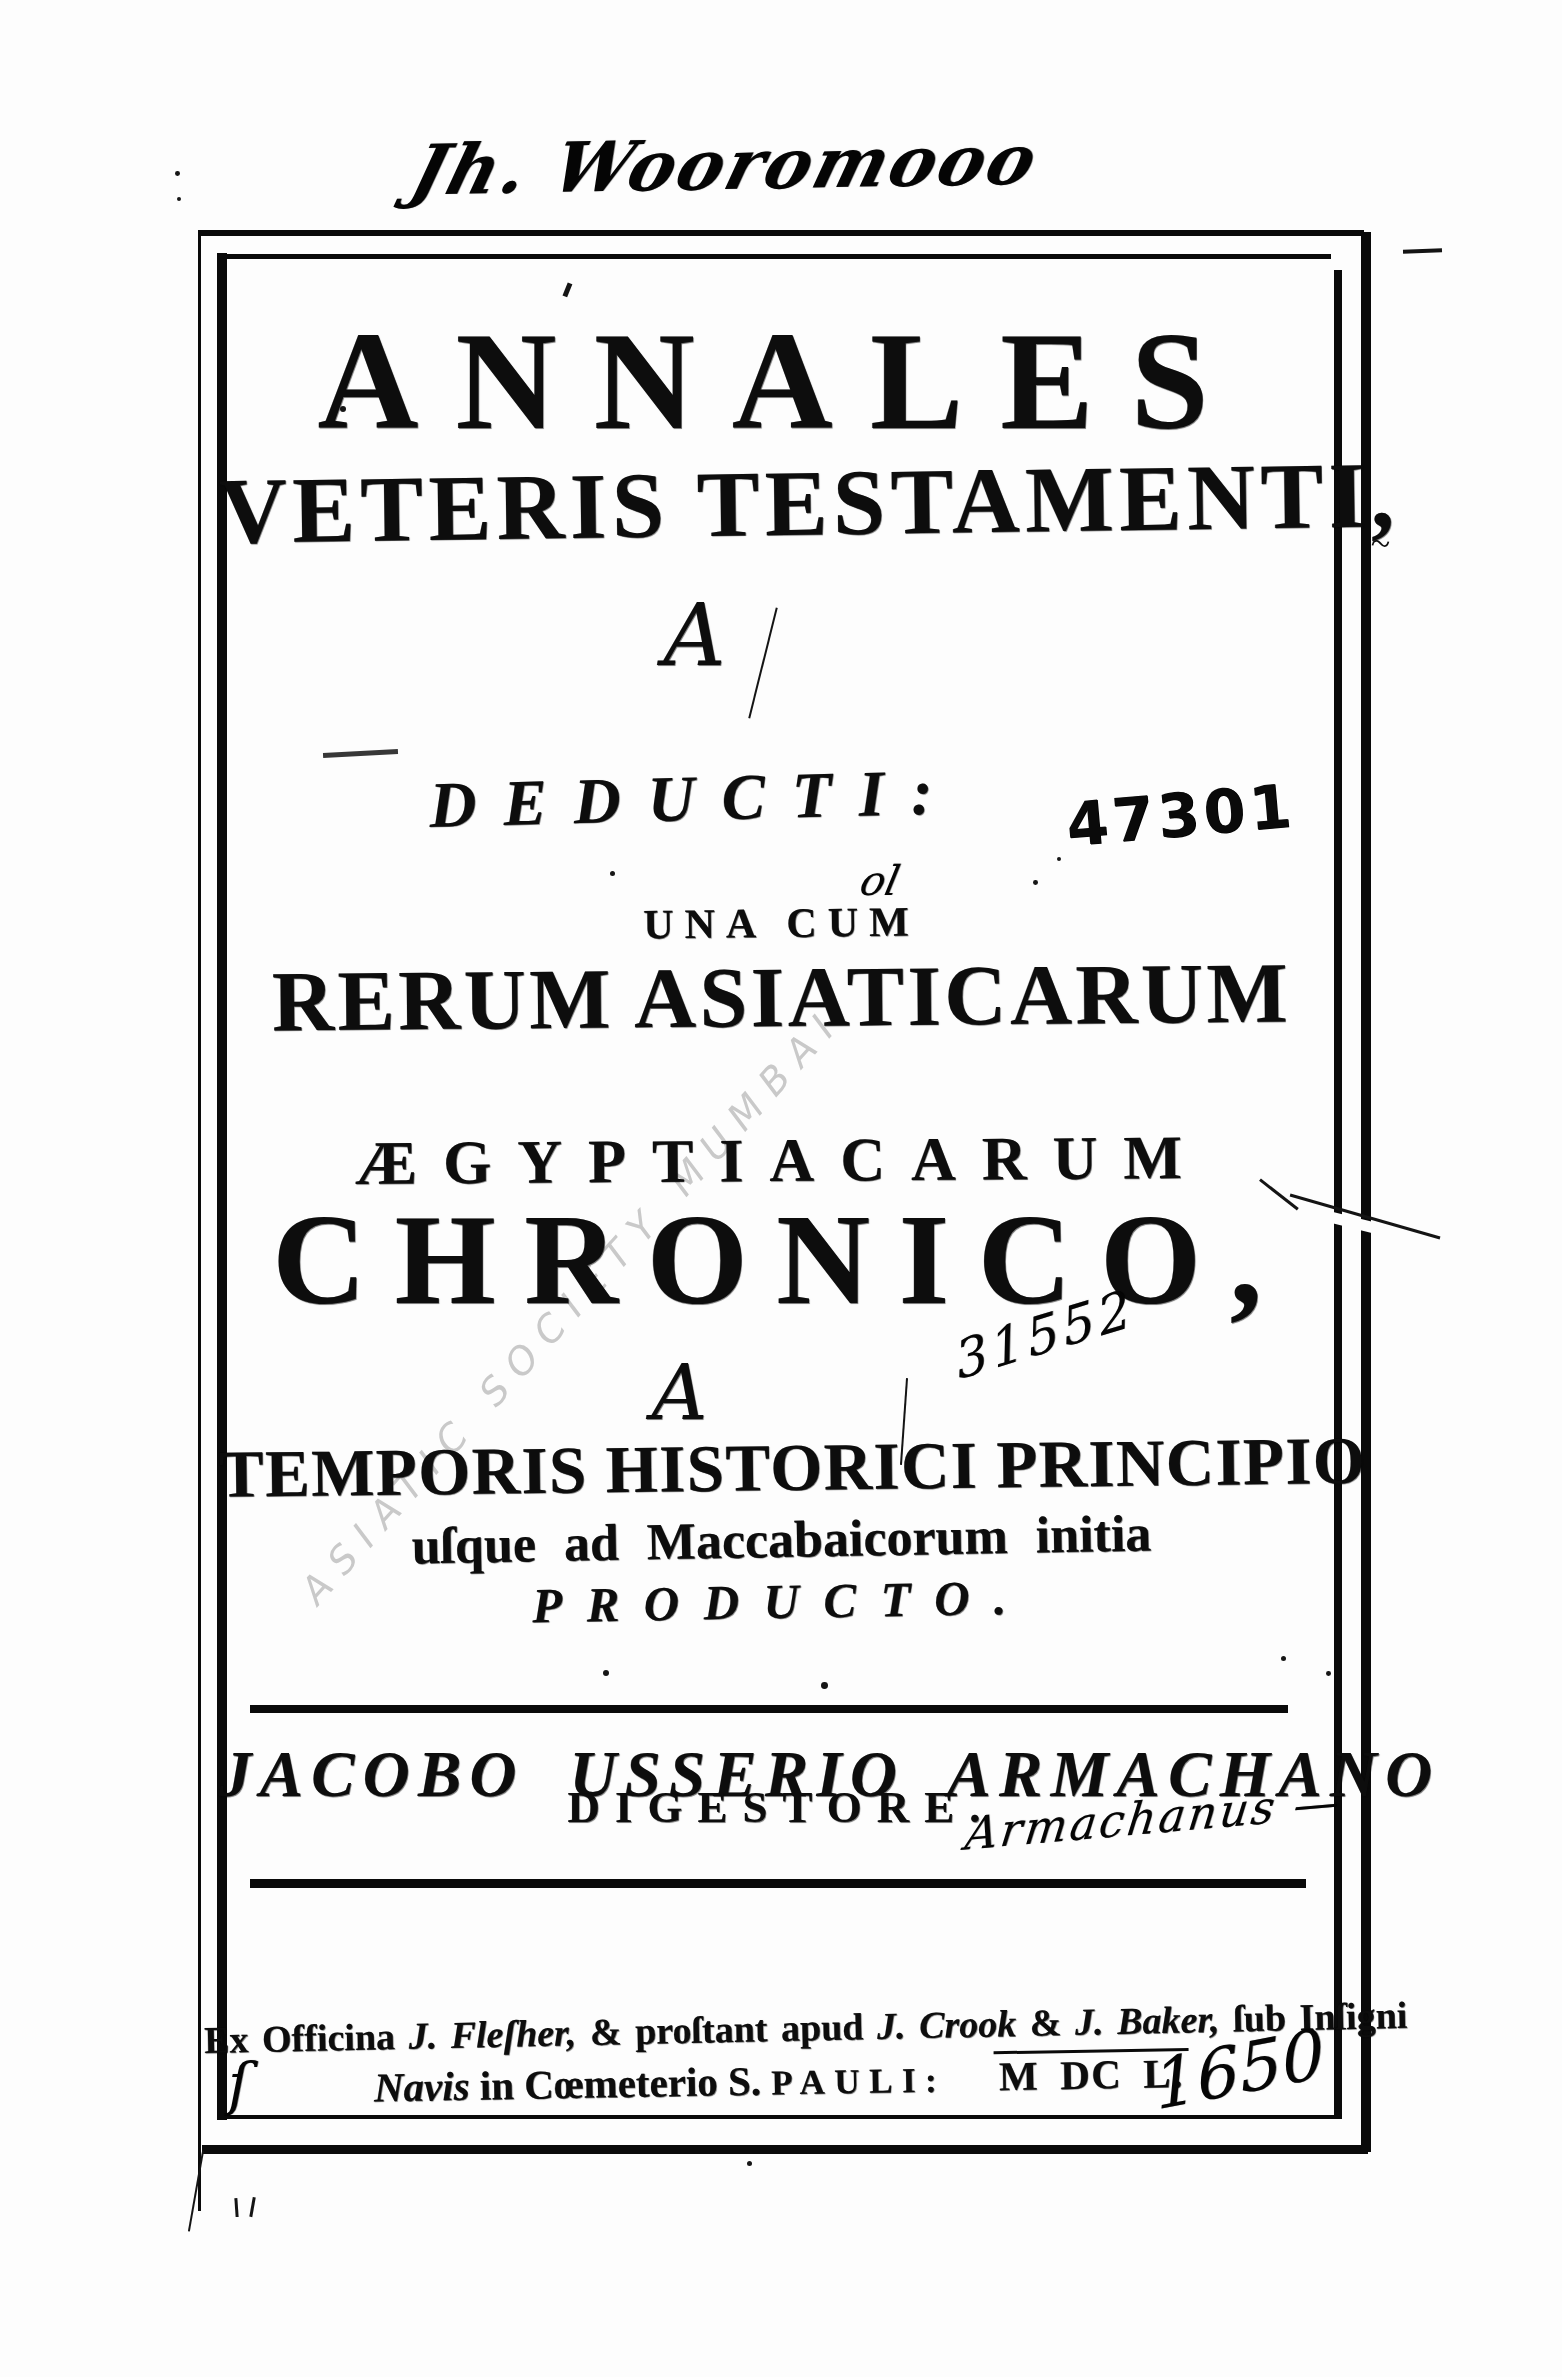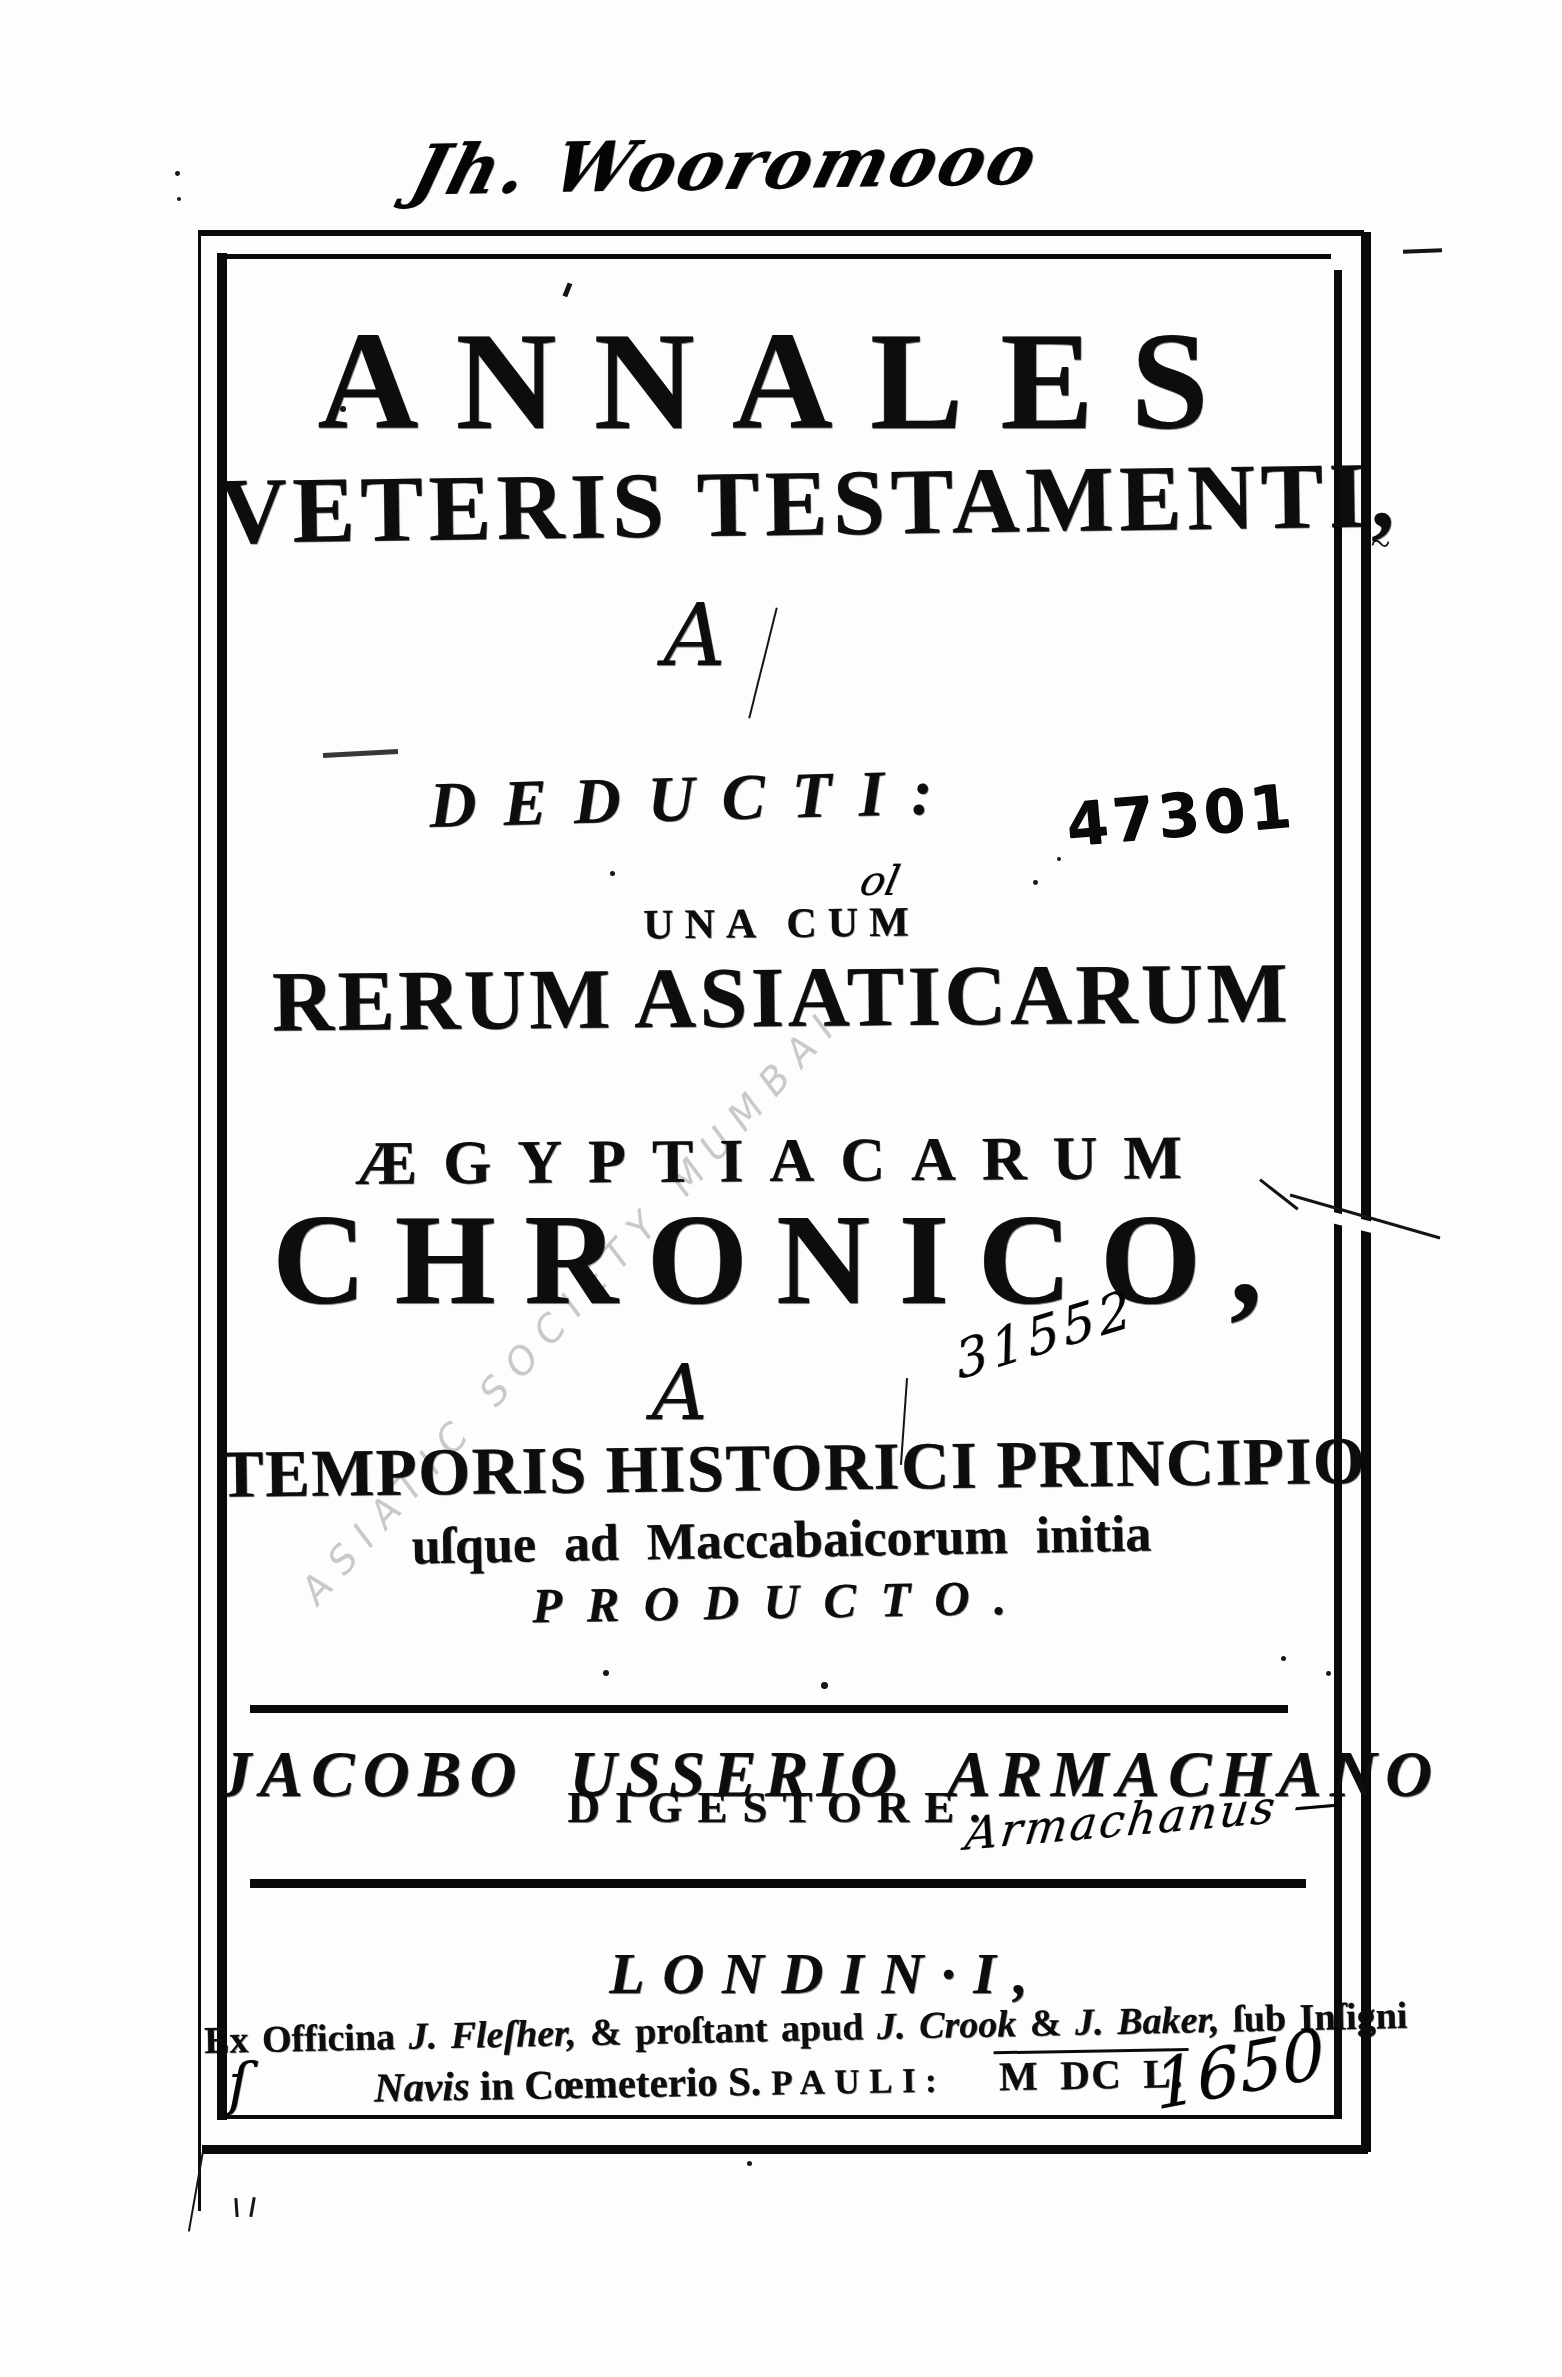--- a/index.html
+++ b/index.html
@@ -108,21 +108,20 @@
   <div class="line" id="l-temporis">TEMPORIS HISTORICI PRINCIPIO</div>
   <div class="line" id="l-usque">uſque ad Maccabaicorum initia</div>
   <div class="line" id="l-producto">PRODUCTO.</div>
 
   <div class="border" id="rule1"></div>
   <div class="line" id="l-jacobo">JACOBO USSERIO ARMACHANO</div>
   <div class="line" id="l-digestore">DIGESTORE.</div>
   <div class="hand" id="hand-armachanus">Armachanus —</div>
   <div class="border" id="rule2"></div>
 
-  <div class="line" id="l-londini">LONDIN·I,</div>
   <div class="line" id="l-imprint1">
     <span>Ex Officina</span>
     <span class="it">J. Fleſher,</span>
     <span>&amp; proſtant apud</span>
     <span class="it">J. Crook</span>
     <span>&amp;</span>
     <span class="it">J. Baker,</span>
     <span>ſub Inſigni</span>
   </div>
   <div class="line" id="l-imprint2">

